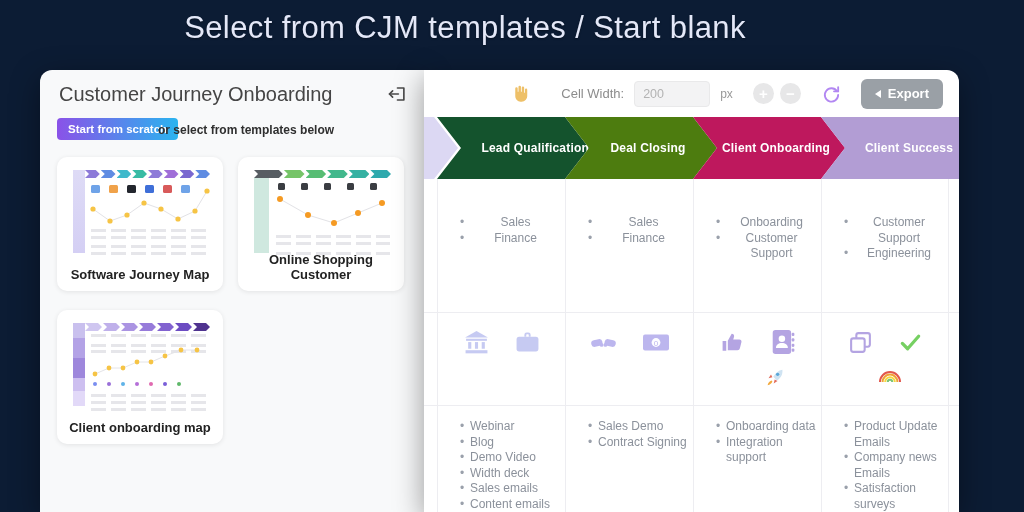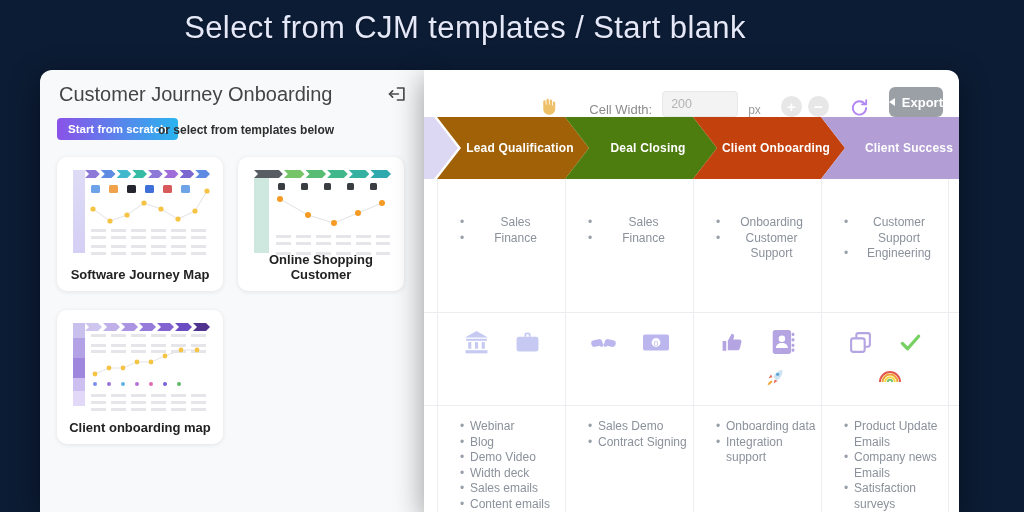--- a/index.html
+++ b/index.html
@@ -70,55 +70,55 @@
   .t3 .t-specks i:nth-child(1){background:#7a8ef0}.t3 .t-specks i:nth-child(2){background:#9a6fd8}
   .t3 .t-specks i:nth-child(3){background:#5fb3e8}.t3 .t-specks i:nth-child(4){background:#b56fd8}
   .t3 .t-specks i:nth-child(5){background:#e06ab0}.t3 .t-specks i:nth-child(6){background:#7a5fd8}
   .t3 .t-specks i:nth-child(7){background:#5fb86a}
   
   .rpanel{
     position:absolute;left:424px;top:70px;width:535px;height:442px;background:#fff;
     border-radius:0 12px 0 0;box-shadow:0 8px 30px rgba(0,0,0,.4);overflow:hidden;
   }
   .toolbar{
-    position:relative;height:47px;display:flex;align-items:flex-end;justify-content:flex-end;
+    position:relative;height:47px;display:flex;align-items:center;justify-content:flex-end;
     padding-right:16px;gap:10px;box-shadow:0 1px 0 rgba(0,0,0,.05);
   }
   .tb-label{font-size:13px;color:#8c8c8c;margin-left:12px;}
   .tb-input{
     width:58px;height:24px;background:#f3f3f4;border:1px solid #e9e9ea;border-radius:4px;
     color:#b3b3b3;font-size:12.5px;padding:0 8px;font-family:"Liberation Sans",sans-serif;
   }
   .tb-unit{font-size:12px;color:#9a9a9a;margin-right:10px;}
   .circle-btn{
     width:21px;height:21px;border-radius:50%;background:#e7e7e8;border:none;color:#fff;
     font-size:15px;font-weight:700;line-height:19px;text-align:center;padding:0;cursor:pointer;
     font-family:"Liberation Sans",sans-serif;
   }
   .circle-btn.minus{margin-left:-4px;}
   .refresh{margin:0 10px;cursor:pointer;display:flex;}
   .btn-export{
-    height:30px;padding:0 0;background:#9aa0a6;border:none;border-radius:6px;color:#fff;
+    height:30px;padding:0 14px;background:#9aa0a6;border:none;border-radius:6px;color:#fff;
     font-size:13px;font-weight:600;display:flex;align-items:center;cursor:pointer;
     font-family:"Liberation Sans",sans-serif;
   }
   .btn-export .tri{width:0;height:0;border-top:4px solid transparent;border-bottom:4px solid transparent;border-right:6px solid #fff;margin-right:7px;}
   
   .stageband{position:relative;height:62px;overflow:hidden;background:#fff;}
   .chev{
     position:absolute;top:0;height:62px;width:152px;display:flex;align-items:center;justify-content:center;
     clip-path:polygon(0 0,calc(100% - 24px) 0,100% 50%,calc(100% - 24px) 100%,0 100%,24px 50%);
     filter:drop-shadow(-3px 0 0 #fff);
     color:#fff;font-size:12px;font-weight:600;letter-spacing:.2px;cursor:pointer;
   }
   .chev span{padding-left:14px;}
   .chev.tail{left:-118px;background:#dcd8f3;}
-  .chev.st0{left:13px;background:#a16207;}
+  .chev.st0{left:13px;background:#14532d;justify-content:flex-end;}
   .chev.st1{left:141px;background:#4d7c0f;}
-  .chev.st2{left:269px;background:#c2410c;}
+  .chev.st2{left:269px;background:#be185d;}
   .chev.st3{left:397px;background:#b29dd4;width:162px;}
   
   .jrow{position:relative;}
   .jrow1{height:133px;}
   .jrow2{height:92px;border-top:1px solid #ededf1;}
   .jrow3{height:148px;border-top:1px solid #ededf1;}
   .jgrid{position:absolute;left:13px;right:10px;top:0;bottom:0;display:grid;grid-template-columns:1fr 1fr 1fr 1fr;}
   .jcell{border-left:1px solid #ededf1;position:relative;}
   .jgrid .jcell:last-child{border-right:1px solid #ededf1;}
   .jrow1 .jcell ul{margin:36px 0 0 0;padding:0 4px 0 22px;list-style:none;text-align:center;}

